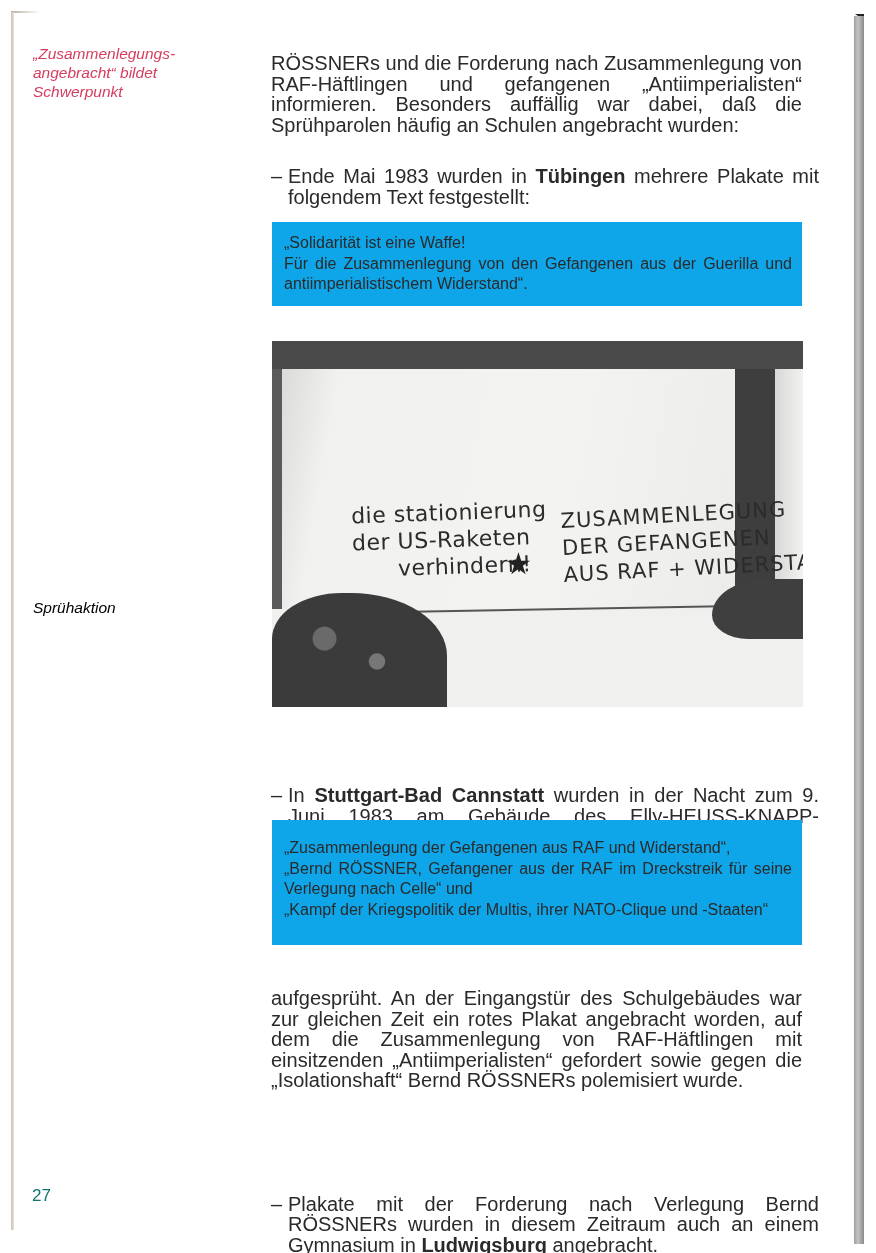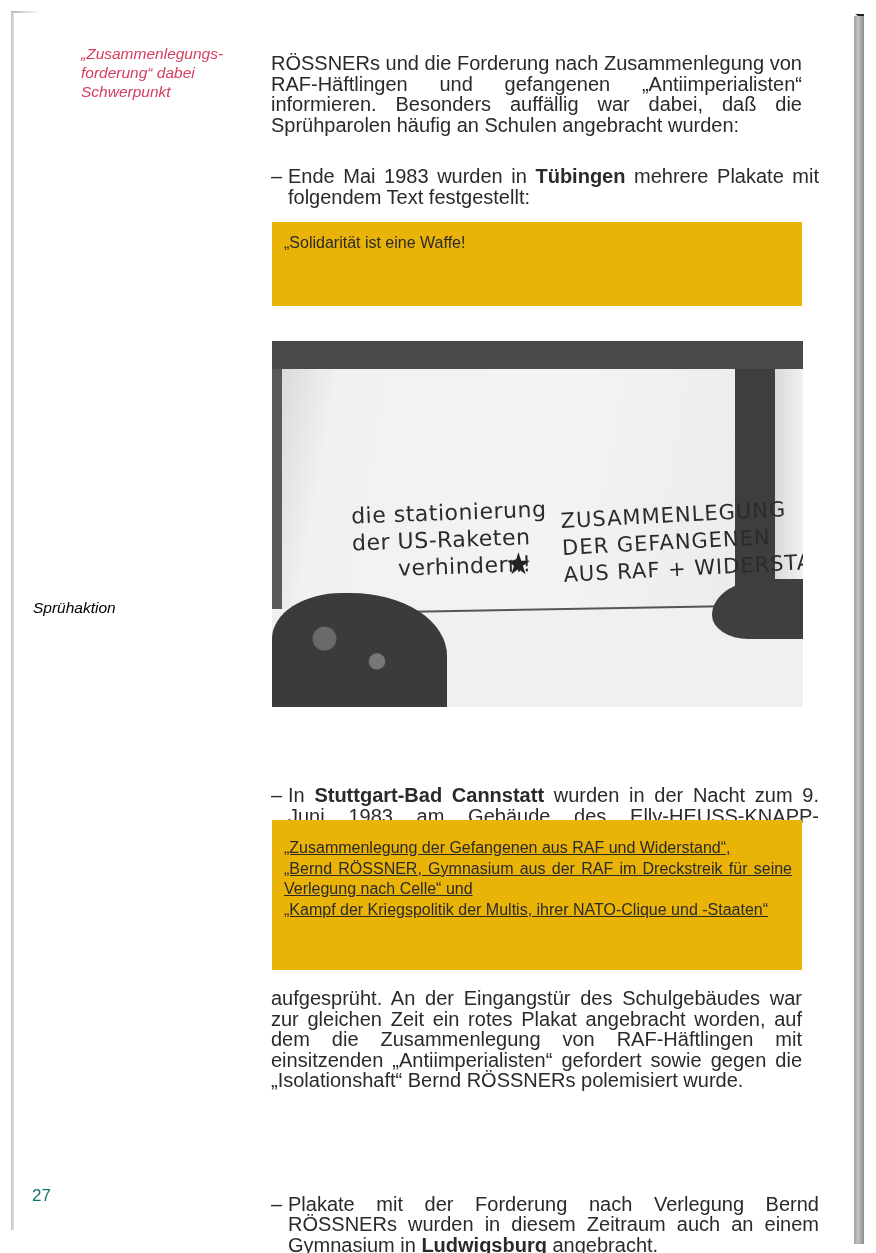--- a/index.html
+++ b/index.html
@@ -22,35 +22,35 @@
     background:linear-gradient(to right,#9e9e9e,#c4c4c4 40%,#8a8a8a);
   }
   .right-rule-cap {
     position:absolute; left:855px; top:14px; width:0; height:0;
     border-left:9px solid transparent; border-top:6px solid #222;
   }
   .margin-note {
     position:absolute; left:33px; width:200px;
     font-style:italic; font-size:15.5px; line-height:19px;
   }
-  .margin-note.red { color:#d63c5e;margin-left:48px; }
+  .margin-note.red { color:#d63c5e; }
   .margin-note.dark { color:#000000; }
   .page-number {
     position:absolute; left:32px; top:1186px; font-size:17px; color:#0f766e;
   }
   .col {
     position:absolute; left:271px; width:531px;
     font-size:20px; line-height:20.5px; text-align:justify;
   }
   .col p { margin:0; }
   .bullet { position:relative; padding-left:17px; }
   .bullet .dash { position:absolute; left:0; top:0; }
   .quote-box {
     position:absolute; left:272px; width:530px;
-    background:#eab308;
+    background:#0ea5e9;
     padding:10px 10px 10px 12px; box-sizing:border-box;
     font-size:16px; line-height:20.5px; text-align:justify;
   }
   .quote-box p { margin:0; }
   b { font-weight:bold; }
 
   
   .photo {
     position:absolute; left:272px; top:341px; width:531px; height:366px;
     background:#e9e9e7; overflow:hidden;
@@ -87,38 +87,39 @@
 </head>
 <body>
 
 <div class="left-rule-top"></div>
 <div class="left-rule"></div>
 <div class="right-rule-cap"></div>
 <div class="right-rule"></div>
 
 <div class="margin-note red" style="top:44px;">
   <div>„Zusammenlegungs-</div>
-  <div>forderung“ dabei</div>
+  <div>angebracht“ bildet</div>
   <div>Schwerpunkt</div>
 </div>
 <div class="margin-note dark" style="top:598px;">Sprühaktion</div>
 
 <div class="page-number">27</div>
 
 <div class="col" style="top:53px;">
   <p>RÖSSNERs und die Forderung nach Zusammenlegung von RAF-Häftlingen und gefangenen „Antiimperialisten“ informieren. Besonders auffällig war dabei, daß die Sprühparolen häufig an Schulen angebracht wurden:</p>
 </div>
 
 <div class="col bullet" style="top:166px;">
   <span class="dash">–</span>
   <p><span>Ende Mai 1983 wurden in </span><b>Tübingen</b><span> mehrere Plakate mit folgendem Text festgestellt:</span></p>
 </div>
 
 <div class="quote-box" style="top:222px; height:84px; padding-top:11px;">
   <p>„Solidarität ist eine Waffe!</p>
+  <p>Für die Zusammenlegung von den Gefangenen aus der Guerilla und antiimperialistischem Widerstand“.</p>
 </div>
 
 <div class="photo">
   <div class="beam"></div>
   <div class="wall"></div>
   <div class="leftpost"></div>
   <div class="pillar"></div>
   <div class="rightedge"></div>
   <div class="ground"></div>
   <div class="groundline"></div>
@@ -131,23 +132,23 @@
 AUS RAF + WIDERSTAN</div>
   <div class="bush-l"></div>
   <div class="bush-r"></div>
 </div>
 
 <div class="col bullet" style="top:744px;">
   <span class="dash">–</span>
   <p><span>In </span><b>Stuttgart-Bad Cannstatt</b><span> wurden in der Nacht zum 9. Juni 1983 am Gebäude des Elly-HEUSS-KNAPP-Gymnasiums Parolen wie</span></p>
 </div>
 
-<div class="quote-box" style="top:820px; height:150px; padding-top:18px;text-decoration:underline;">
+<div class="quote-box" style="top:820px; height:125px; padding-top:18px;">
   <p>„Zusammenlegung der Gefangenen aus RAF und Widerstand“,</p>
-  <p>„Bernd RÖSSNER, Gymnasium aus der RAF im Dreckstreik für seine Verlegung nach Celle“ und</p>
+  <p>„Bernd RÖSSNER, Gefangener aus der RAF im Dreckstreik für seine Verlegung nach Celle“ und</p>
   <p>„Kampf der Kriegspolitik der Multis, ihrer NATO-Clique und -Staaten“</p>
 </div>
 
 <div class="col" style="top:988px;">
   <p>aufgesprüht. An der Eingangstür des Schulgebäudes war zur gleichen Zeit ein rotes Plakat angebracht worden, auf dem die Zusammenlegung von RAF-Häftlingen mit einsitzenden „Antiimperialisten“ gefordert sowie gegen die „Isolationshaft“ Bernd RÖSSNERs polemisiert wurde.</p>
 </div>
 
 <div class="col bullet" style="top:1091px;">
   <span class="dash">–</span>
   <p><span>Plakate mit der Forderung nach Verlegung Bernd RÖSSNERs wurden in diesem Zeitraum auch an einem Gymnasium in </span><b>Ludwigsburg</b><span> angebracht.</span></p>

